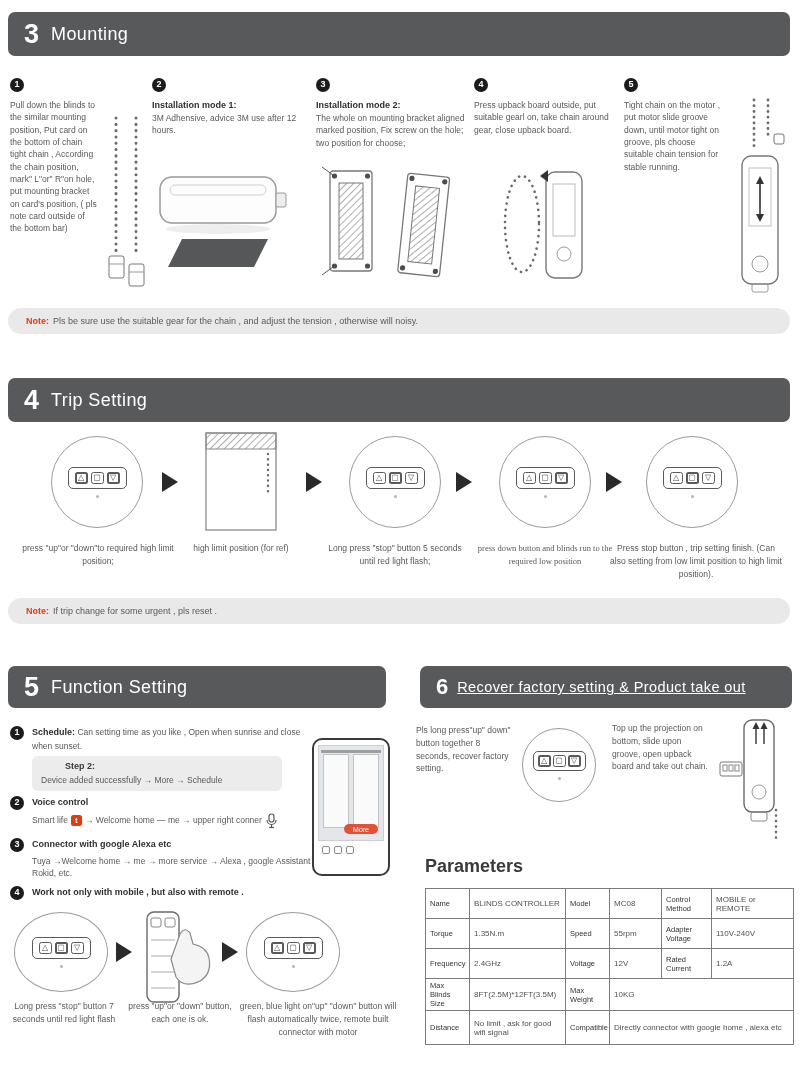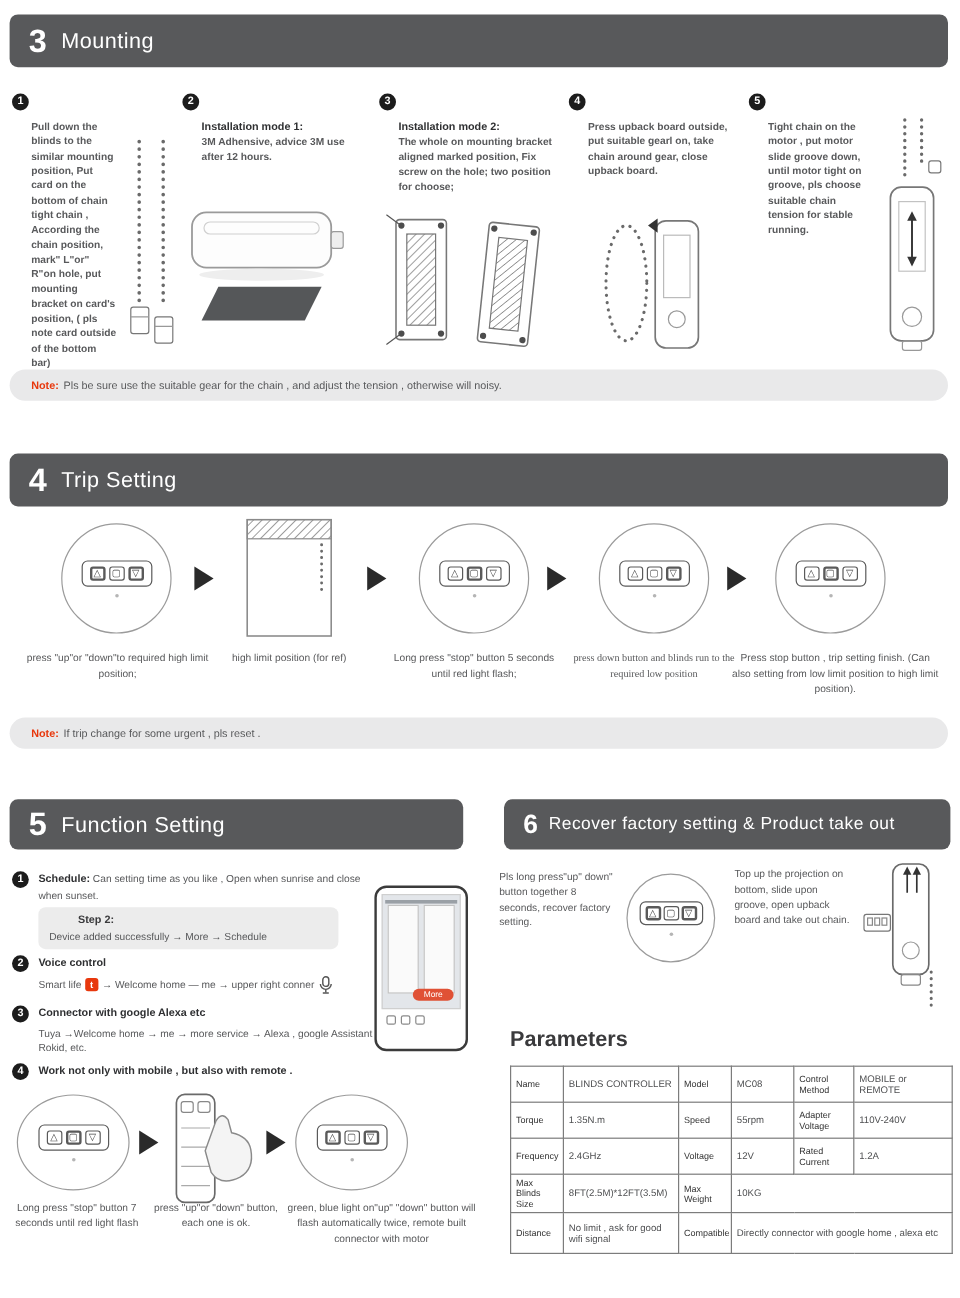--- a/index.html
+++ b/index.html
@@ -11,32 +11,32 @@
   .abs { position:absolute; }
 
   
   .hdr {
     position:absolute; background:#58595b; color:#fff; border-radius:7px;
     display:flex; align-items:center; padding:0 16px;
   }
   .hnum { font-size:27px; font-weight:bold; margin-right:12px; }
   .htitle { font-size:18px; font-weight:400; letter-spacing:.4px; }
   .hdr.small .hnum { font-size:22px; margin-right:9px; }
-  .hdr.small .htitle { font-size:14.5px; }
+  .hdr.small .htitle { font-size:14.5px;text-decoration:underline; }
 
   
   .badge {
     width:14px; height:14px; border-radius:50%; background:#1c1c1c; color:#fff;
     font-size:9px; font-weight:bold; display:flex; align-items:center; justify-content:center;
     flex:0 0 auto;
   }
 
   
   .step { position:absolute; top:78px; font-size:8.5px; line-height:1.45; }
-  .step p { margin:7px 0 0 16px;font-weight:bold; }
+  .step p { margin:7px 0 0 0; }
   .step b { color:#2f3032; font-size:9px; }
   .fl-r { float:right; }
 
   
   .note {
     position:absolute; left:8px; width:782px; height:26px; background:#e9e9ea;
     border-radius:13px; display:flex; align-items:center; padding:0 18px;
     font-size:9px; color:#58595b;
   }
   .note .red { color:#e8380d; font-weight:bold; margin-right:4px; }

